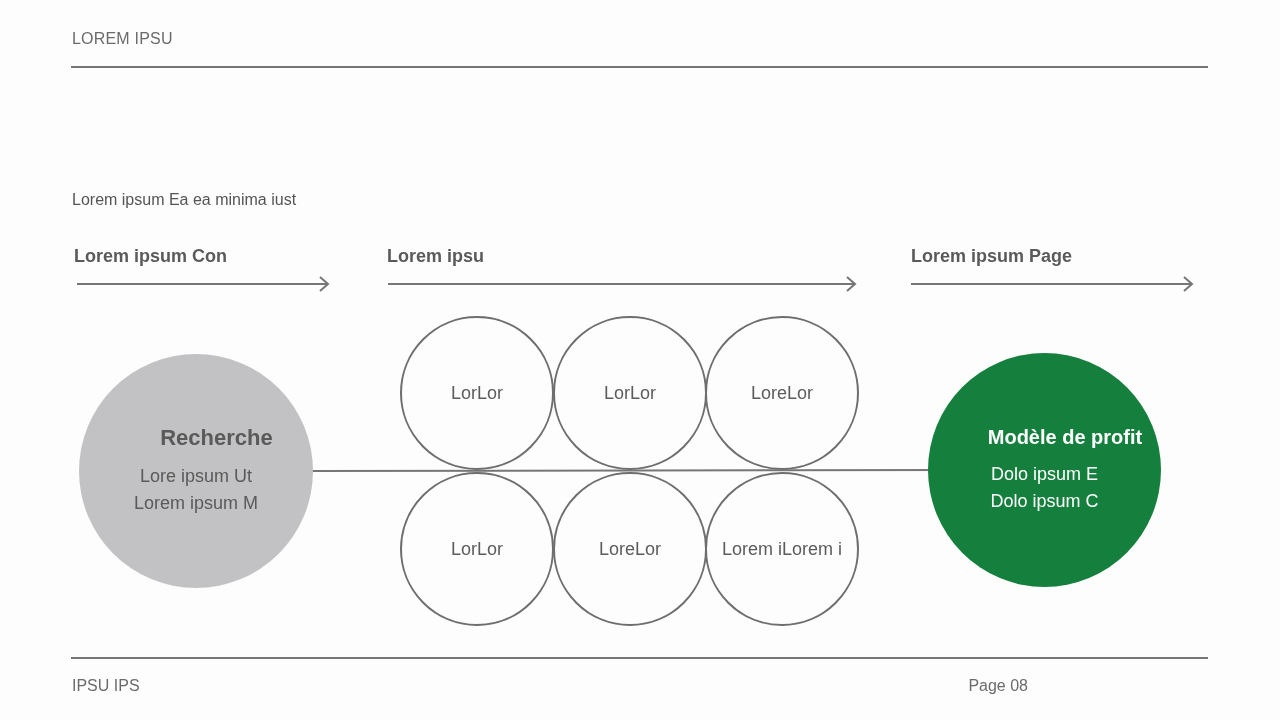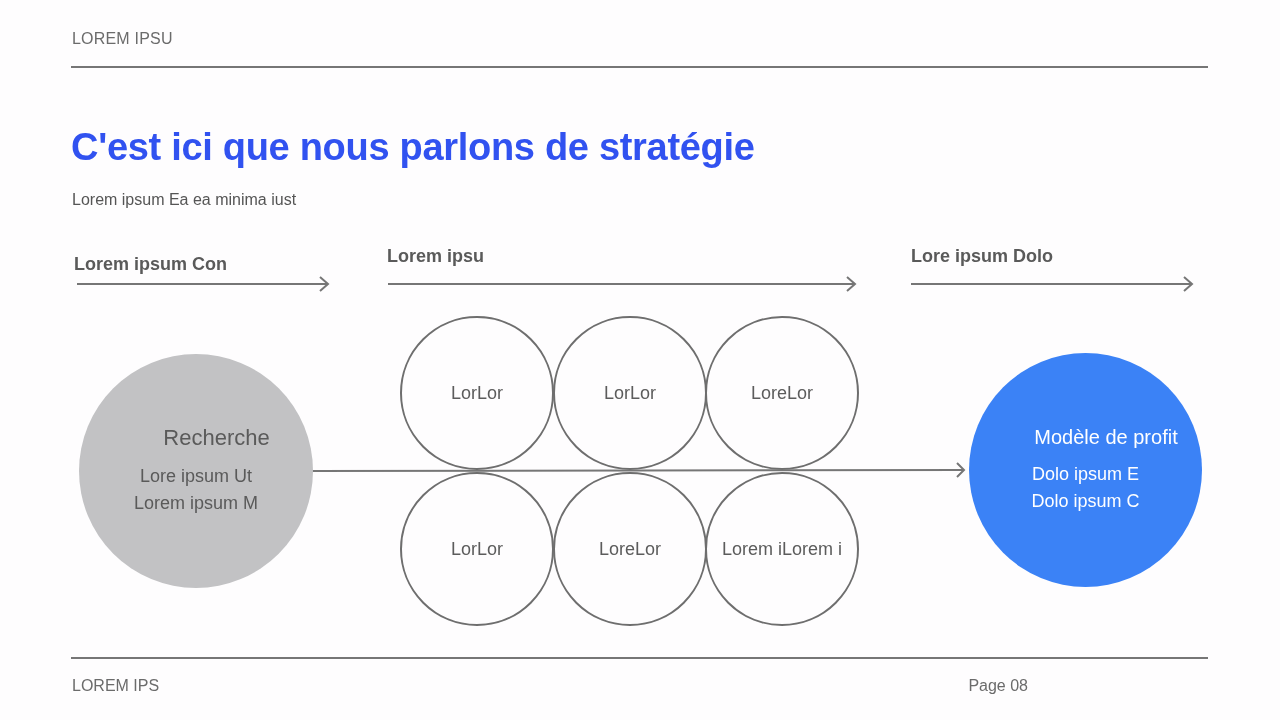--- a/index.html
+++ b/index.html
@@ -41,24 +41,24 @@
     .circle {
       position: absolute; border-radius: 50%;
       display: flex; flex-direction: column; align-items: center; justify-content: center;
       text-align: center;
     }
     .circle.research {
       left: 79px; top: 354px; width: 234px; height: 234px;
       background: #c2c2c4; color: #5a5a5a;
     }
     .circle.profit {
-      left: 969px; top: 353px; width: 233px; height: 234px;
-      background: #3b82f6; color: #ffffff;
+      left: 928px; top: 353px; width: 233px; height: 234px;
+      background: #15803d; color: #ffffff;
     }
-    .circle .c-title { font-size: 22px; font-weight: 400; margin-bottom: 12px; margin-left: 41px; }
+    .circle .c-title { font-size: 22px; font-weight: 700; margin-bottom: 12px; margin-left: 41px; }
     .circle.profit .c-title { font-size: 20px; }
     .circle .c-line { font-size: 18px; line-height: 27px; }
 
     .small-circle {
       position: absolute; width: 154px; height: 154px;
       display: flex; align-items: center; justify-content: center;
       color: #5c5c5c; font-size: 18px; line-height: 27px; text-align: center;
     }
 
     .footer-left {
@@ -70,26 +70,25 @@
       font-size: 16px; color: #6b6b6b;
     }
   </style>
 </head>
 <body>
 
 <div class="slide">
   <div class="header-label">LOREM IPSU</div>
   <div class="rule top"></div>
 
-  <h1 class="title">C'est ici que nous parlons de stratégie</h1>
   <div class="subtitle">Lorem ipsum Ea ea minima iust</div>
 
-  <div class="phase-label" style="left:74px;margin-top:8px;">Lorem ipsum Con</div>
+  <div class="phase-label" style="left:74px;">Lorem ipsum Con</div>
   <div class="phase-label" style="left:387px;">Lorem ipsu</div>
-  <div class="phase-label" style="left:911px;">Lore ipsum Dolo</div>
+  <div class="phase-label" style="left:911px;">Lorem ipsum Page</div>
 
   <svg class="lines" width="1280" height="720">
 
     <g stroke="#767676" stroke-width="2" fill="none">
       <line x1="77" y1="284" x2="328" y2="284"></line>
       <polyline points="320,277 328,284 320,291"></polyline>
     </g>
     <g stroke="#767676" stroke-width="2" fill="none">
       <line x1="388" y1="284" x2="855" y2="284"></line>
       <polyline points="847,277 855,284 847,291"></polyline>
@@ -145,15 +144,15 @@
     <div>Lorem i</div>
   </div>
 
   <div class="circle profit">
     <div class="c-title">Modèle de profit</div>
     <div class="c-line">Dolo ipsum E</div>
     <div class="c-line">Dolo ipsum C</div>
   </div>
 
   <div class="rule bottom"></div>
-  <div class="footer-left">LOREM IPS</div>
+  <div class="footer-left">IPSU IPS</div>
   <div class="footer-right">Page 08</div>
 </div>
 
 </body></html>

